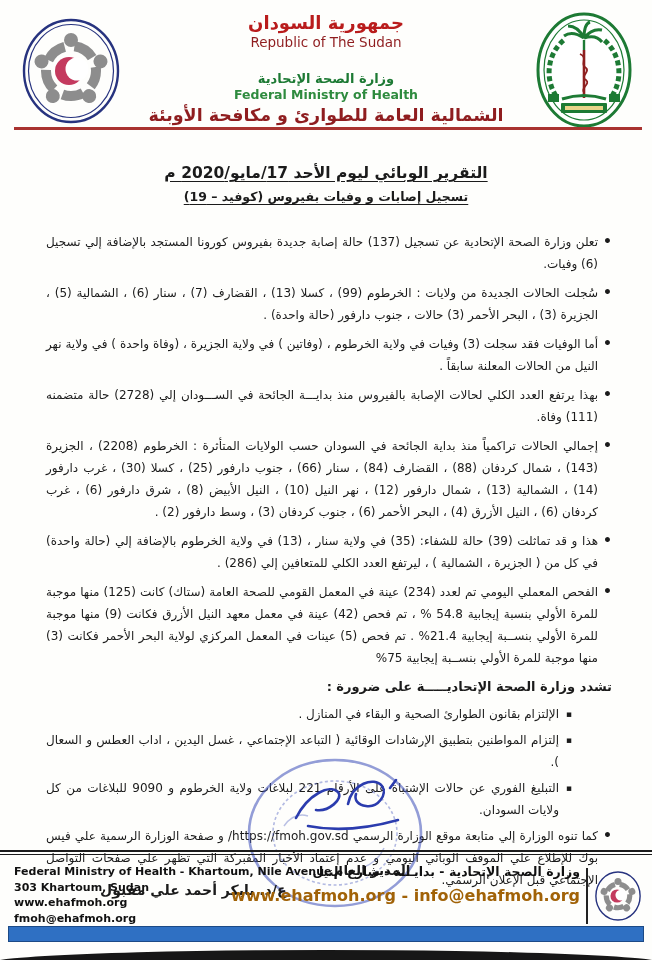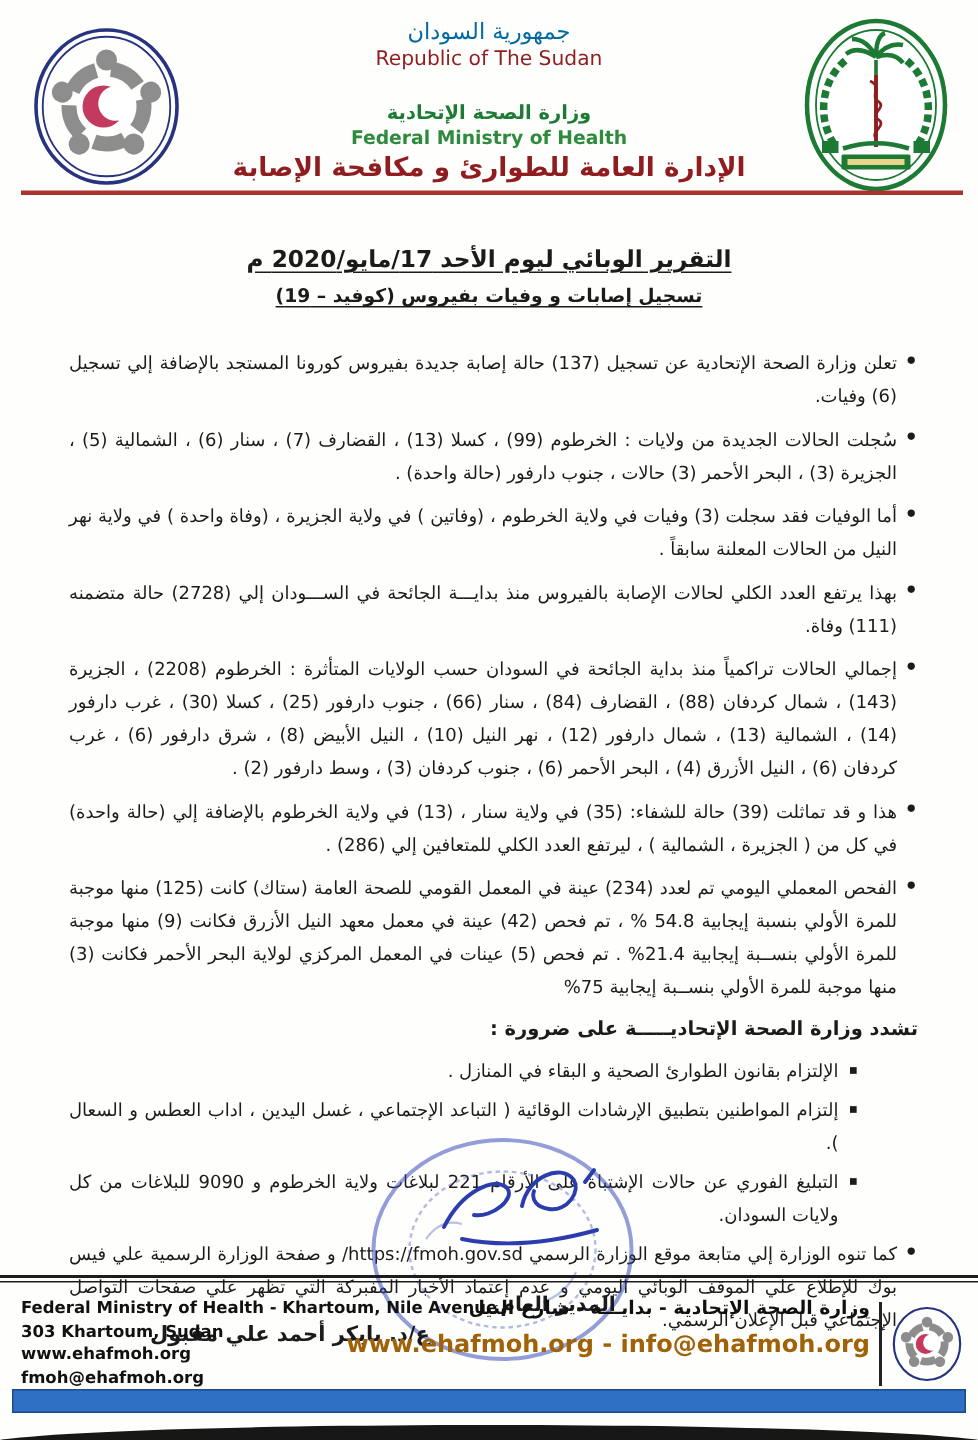--- a/index.html
+++ b/index.html
@@ -2,21 +2,21 @@
 <html lang="ar"><head>
 <meta charset="utf-8">
 <style>
   html,body{margin:0;padding:0;background:#ececea;}
   .page{position:relative;width:652px;height:960px;background:#fefefc;overflow:hidden;
         font-family:"DejaVu Sans",sans-serif;color:#1b1b1b;}
   
   .logo-left{position:absolute;top:16px;left:20px;width:102px;height:110px;}
   .logo-right{position:absolute;top:10px;right:18px;width:100px;height:120px;}
   .hdr-text{position:absolute;top:12px;left:112px;right:112px;text-align:center;}
-  .h-ar1{color:#0369a1;font-weight:normal;font-size:15px;direction:rtl;}
+  .h-ar1{color:#b91c1c;font-weight:bold;font-size:18px;direction:rtl;}
   .h-en1{color:#8f1d1f;font-weight:normal;font-size:13.5px;margin-top:1px;}
   .h-ar2{color:#1d7a34;font-weight:bold;font-size:13px;margin-top:21px;direction:rtl;}
   .h-en2{color:#2e8b3e;font-weight:bold;font-size:12.5px;margin-top:1px;}
   .h-ar3{color:#8f1d1f;font-weight:bold;font-size:17.5px;margin-top:3px;direction:rtl;}
   .h-en3{color:#22307f;font-weight:bold;font-size:14px;margin-top:2px;}
   .red-line{position:absolute;top:127px;left:14px;right:10px;height:3px;background:#a93330;}
   
   .title{position:absolute;top:164px;left:0;right:0;text-align:center;direction:rtl;}
   .title-1{font-size:15.5px;font-weight:bold;text-decoration:underline;text-underline-offset:3px;}
   .title-2{font-size:12.5px;font-weight:bold;text-decoration:underline;text-underline-offset:3px;margin-top:7px;}
@@ -82,21 +82,21 @@
     <rect x="75" y="84" width="11" height="8" fill="#1d7a34"></rect>
     <rect x="27" y="93" width="46" height="10" rx="1" fill="#1d7a34"></rect>
     <rect x="31" y="96" width="38" height="4" fill="#e8d48a"></rect>
   </svg>
 
   <div class="hdr-text">
     <div class="h-ar1">جمهورية السودان</div>
     <div class="h-en1">Republic of The Sudan</div>
     <div class="h-ar2">وزارة الصحة الإتحادية</div>
     <div class="h-en2">Federal Ministry of Health</div>
-    <div class="h-ar3">الإدارة العامة للطوارئ و مكافحة الإصابة</div>
+    <div class="h-ar3">الشمالية العامة للطوارئ و مكافحة الأوبئة</div>
   </div>
   <div class="red-line"></div>
 
   <div class="title">
     <div class="title-1">التقرير الوبائي ليوم الأحد 17/مايو/2020 م</div>
     <div class="title-2">تسجيل إصابات و وفيات بفيروس (كوفيد – 19)</div>
   </div>
 
   <div class="doc-body">
     <p class="bullet">تعلن وزارة الصحة الإتحادية عن تسجيل (137) حالة إصابة جديدة بفيروس كورونا المستجد بالإضافة إلي تسجيل (6) وفيات.</p>

